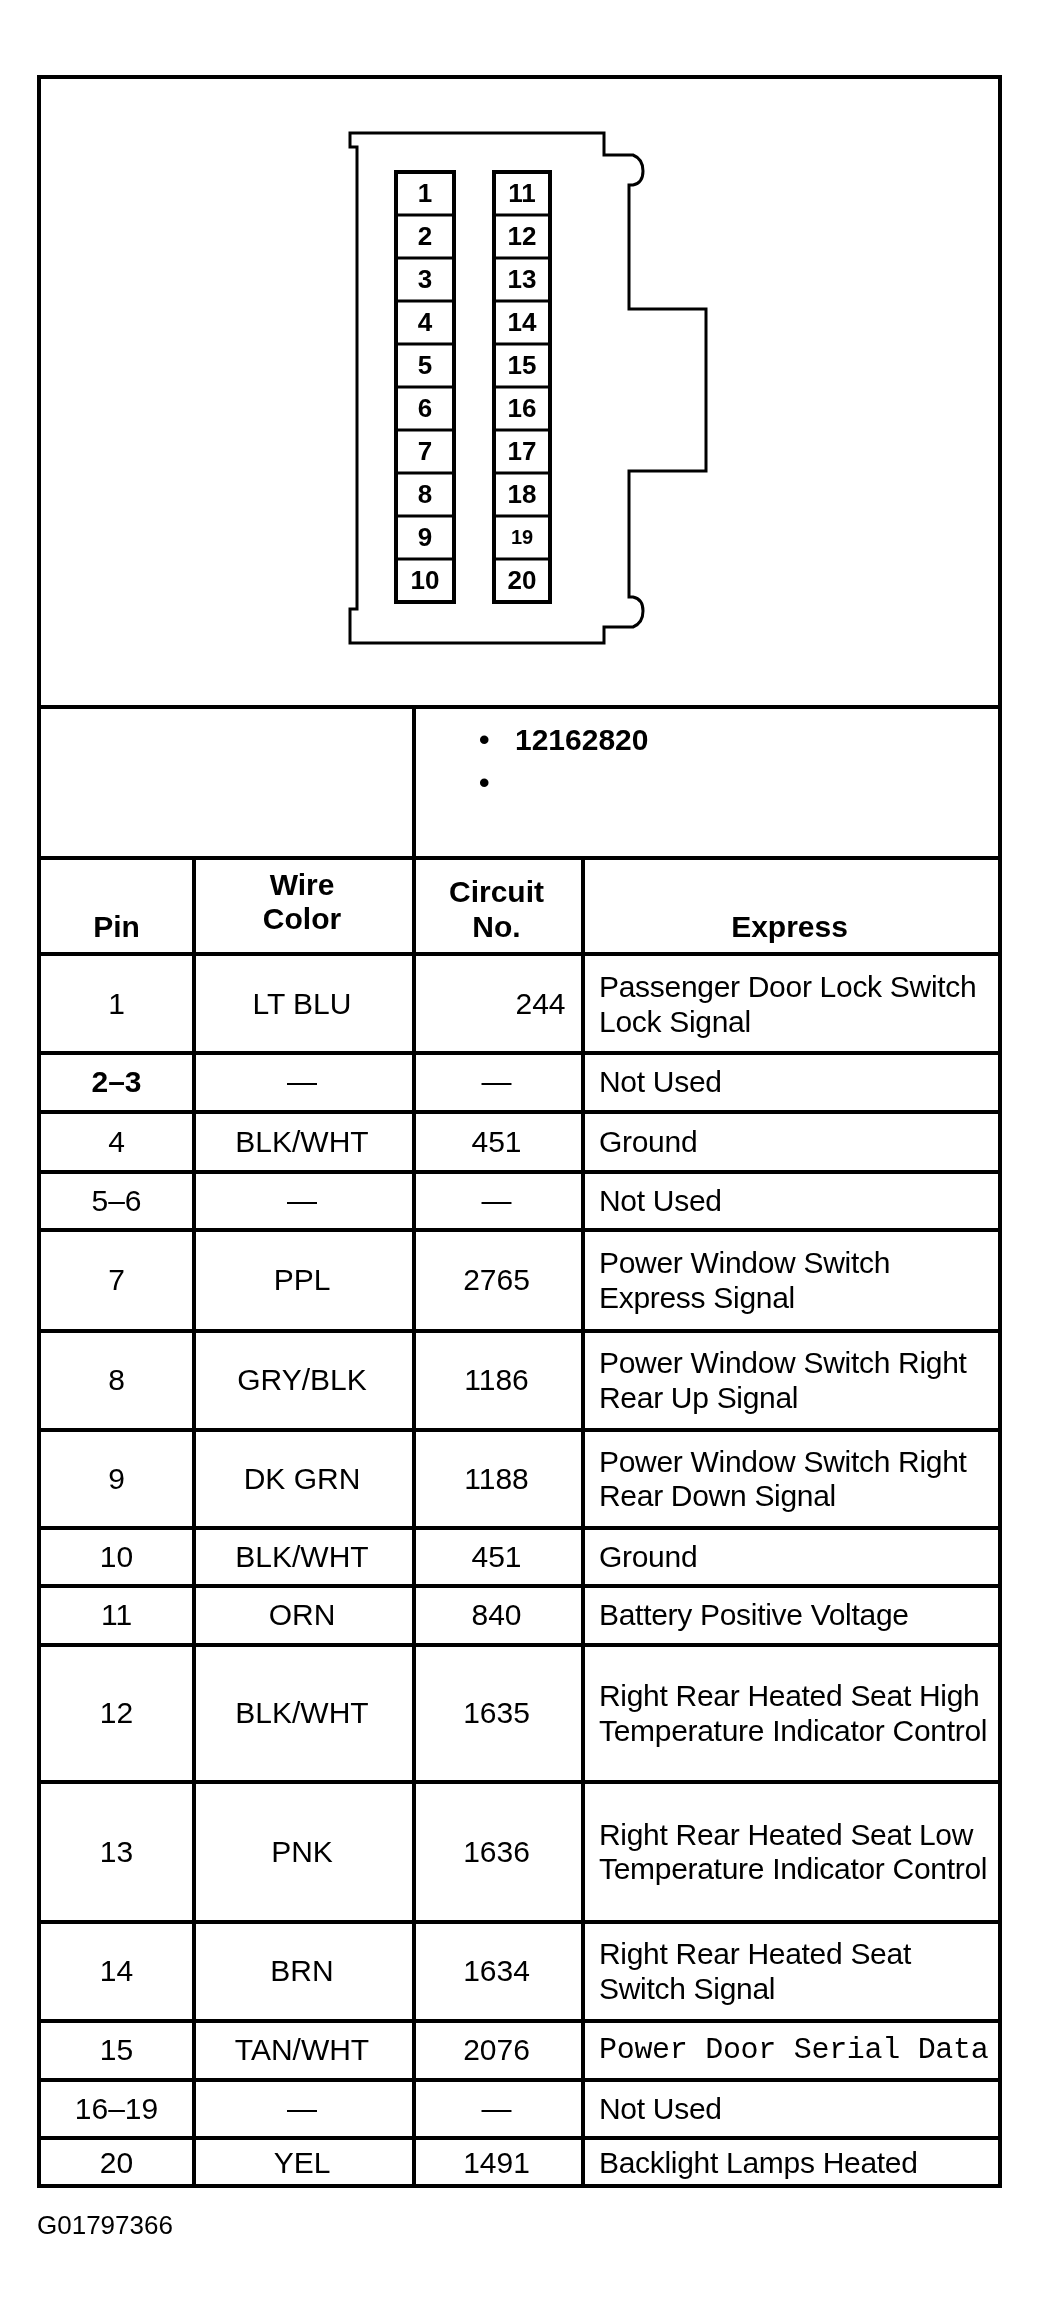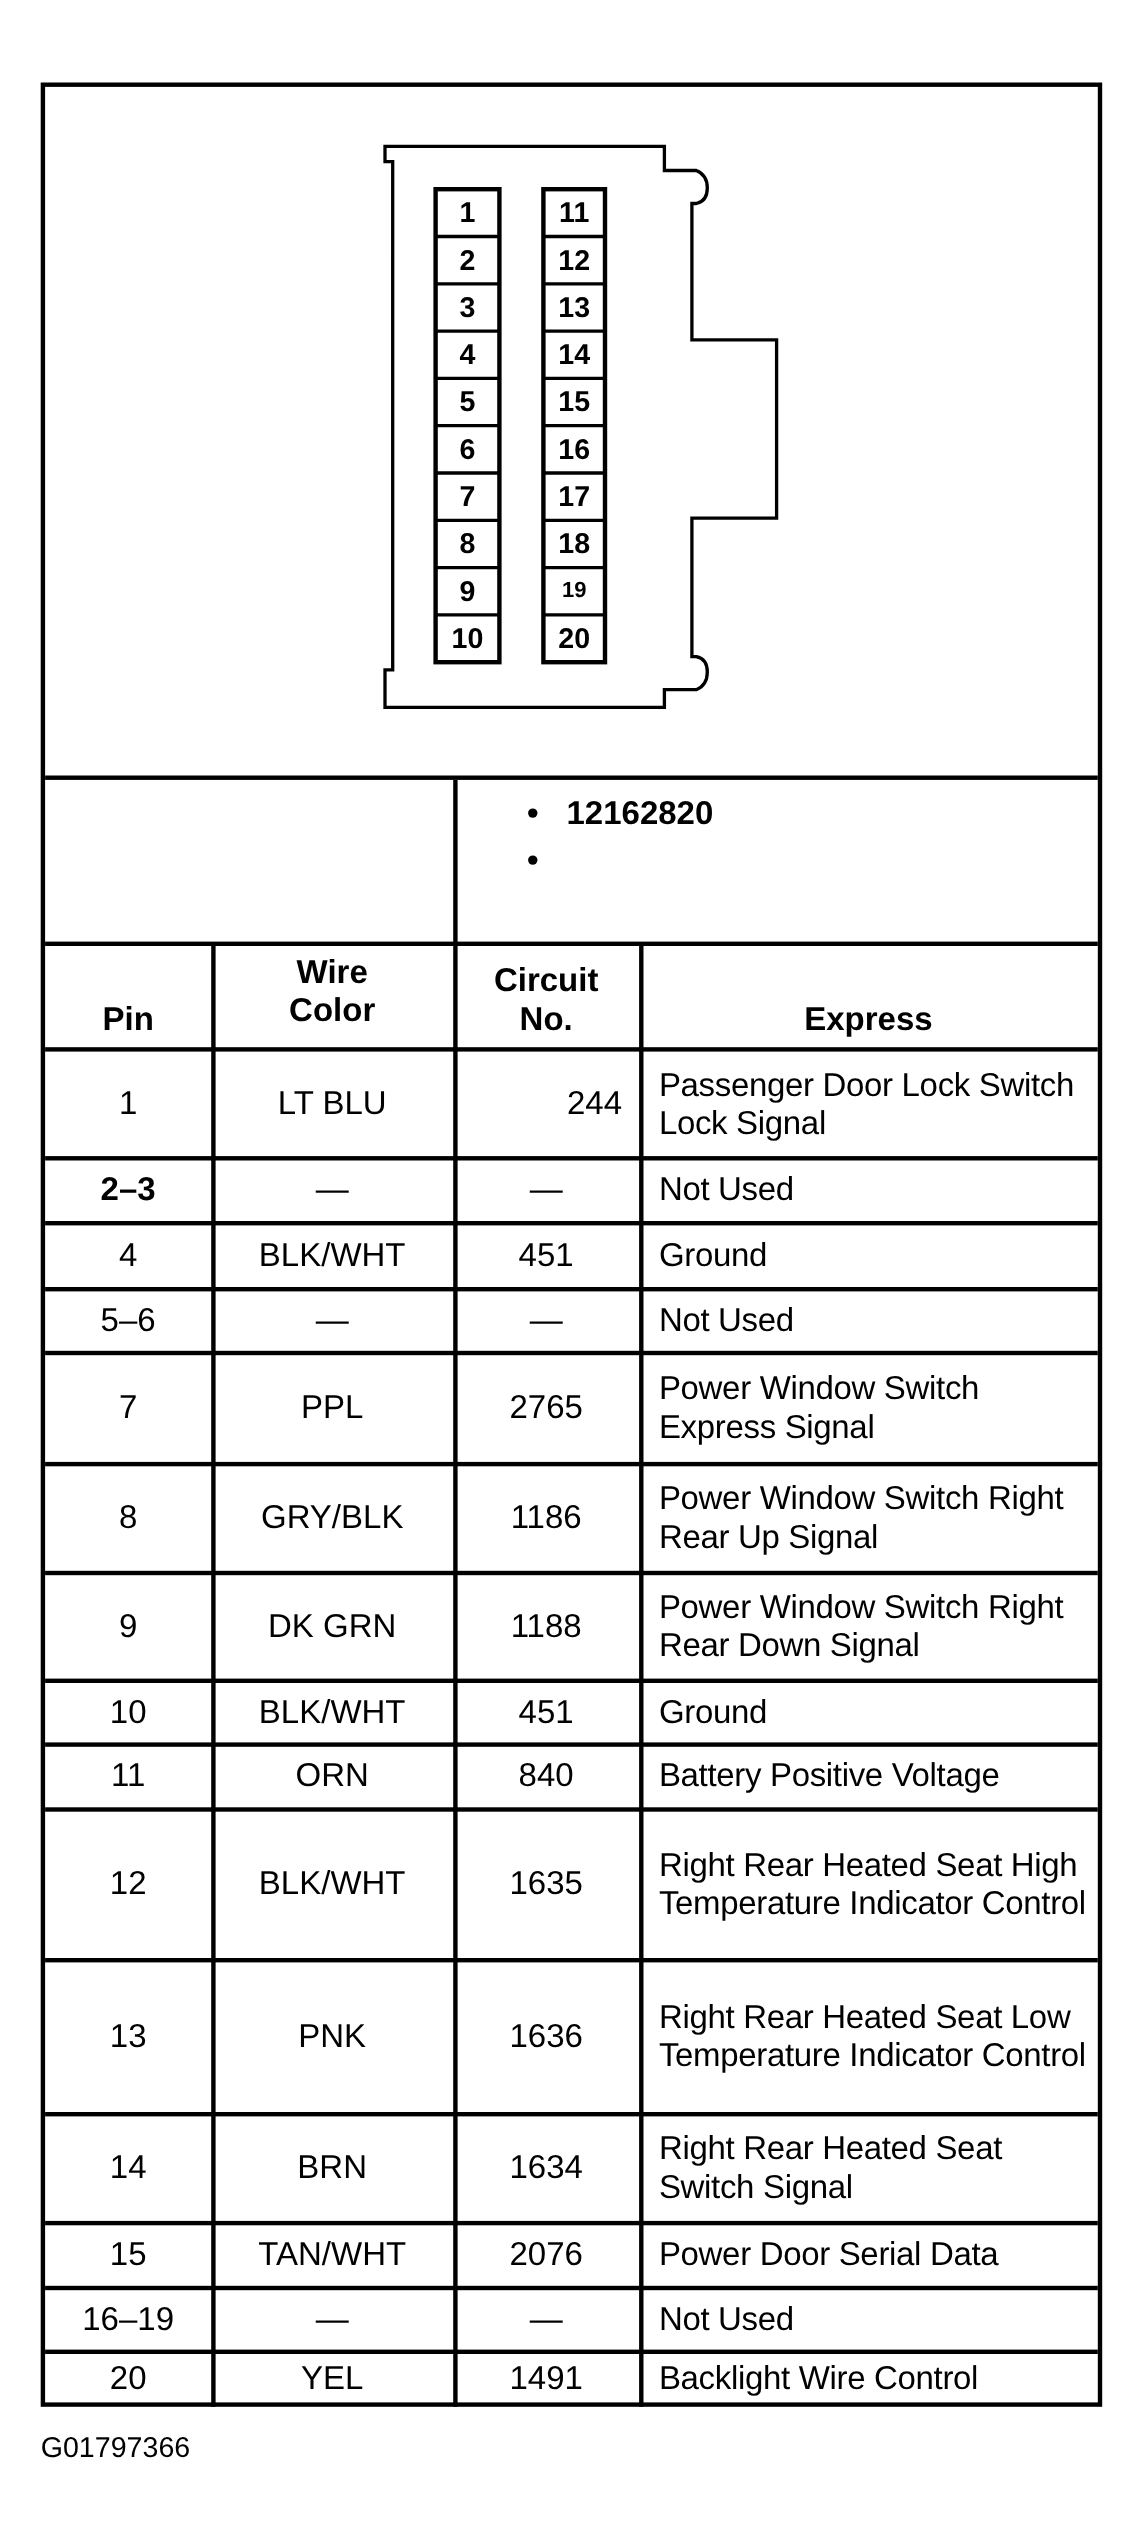--- a/index.html
+++ b/index.html
@@ -166,27 +166,27 @@
       <div class="cell left" style="left: 540px; top: 1703px; width: 417px; height: 140px; padding-right: 6px; letter-spacing: -0.3px;">Right Rear Heated Seat Low Temperature Indicator Control</div>
       <div class="hline" style="left: 0px; top: 1841px; width: 957px;"></div>
       <div class="cell center" style="left: 0px; top: 1843px; width: 151px; height: 99px;">14</div>
       <div class="cell center" style="left: 151px; top: 1843px; width: 220px; height: 99px;">BRN</div>
       <div class="cell center" style="left: 371px; top: 1843px; width: 169px; height: 99px;">1634</div>
       <div class="cell left" style="left: 540px; top: 1843px; width: 417px; height: 99px; padding-right: 6px; letter-spacing: -0.3px;">Right Rear Heated Seat Switch Signal</div>
       <div class="hline" style="left: 0px; top: 1940px; width: 957px;"></div>
       <div class="cell center" style="left: 0px; top: 1942px; width: 151px; height: 59px;">15</div>
       <div class="cell center" style="left: 151px; top: 1942px; width: 220px; height: 59px;">TAN/WHT</div>
       <div class="cell center" style="left: 371px; top: 1942px; width: 169px; height: 59px;">2076</div>
-      <div class="cell left" style="left: 540px; top: 1942px; width: 417px; height: 59px; padding-right: 6px; letter-spacing: -0.3px;">Power Door Serial Data</div>
+      <div class="cell left" style="left: 540px; top: 1942px; width: 417px; height: 59px; padding-right: 6px; letter-spacing: -0.3px; font-family: Liberation Mono, monospace;">Power Door Serial Data</div>
       <div class="hline" style="left: 0px; top: 1999px; width: 957px;"></div>
       <div class="cell center" style="left: 0px; top: 2001px; width: 151px; height: 58px;">16–19</div>
       <div class="cell center" style="left: 151px; top: 2001px; width: 220px; height: 58px;">—</div>
       <div class="cell center" style="left: 371px; top: 2001px; width: 169px; height: 58px;">—</div>
       <div class="cell left" style="left: 540px; top: 2001px; width: 417px; height: 58px; padding-right: 6px; letter-spacing: -0.3px;">Not Used</div>
       <div class="hline" style="left: 0px; top: 2057px; width: 957px;"></div>
       <div class="cell center" style="left: 0px; top: 2059px; width: 151px; height: 50px;">20</div>
       <div class="cell center" style="left: 151px; top: 2059px; width: 220px; height: 50px;">YEL</div>
       <div class="cell center" style="left: 371px; top: 2059px; width: 169px; height: 50px;">1491</div>
-      <div class="cell left" style="left: 540px; top: 2059px; width: 417px; height: 50px; padding-right: 6px; letter-spacing: -0.3px;">Backlight Wire Control</div>
+      <div class="cell left" style="left: 540px; top: 2059px; width: 417px; height: 50px; padding-right: 6px; letter-spacing: -0.3px;">Backlight Lamps Heated</div>
     </div>
 </div>
 
 <div class="footer">G01797366</div>
 
 </body></html>

